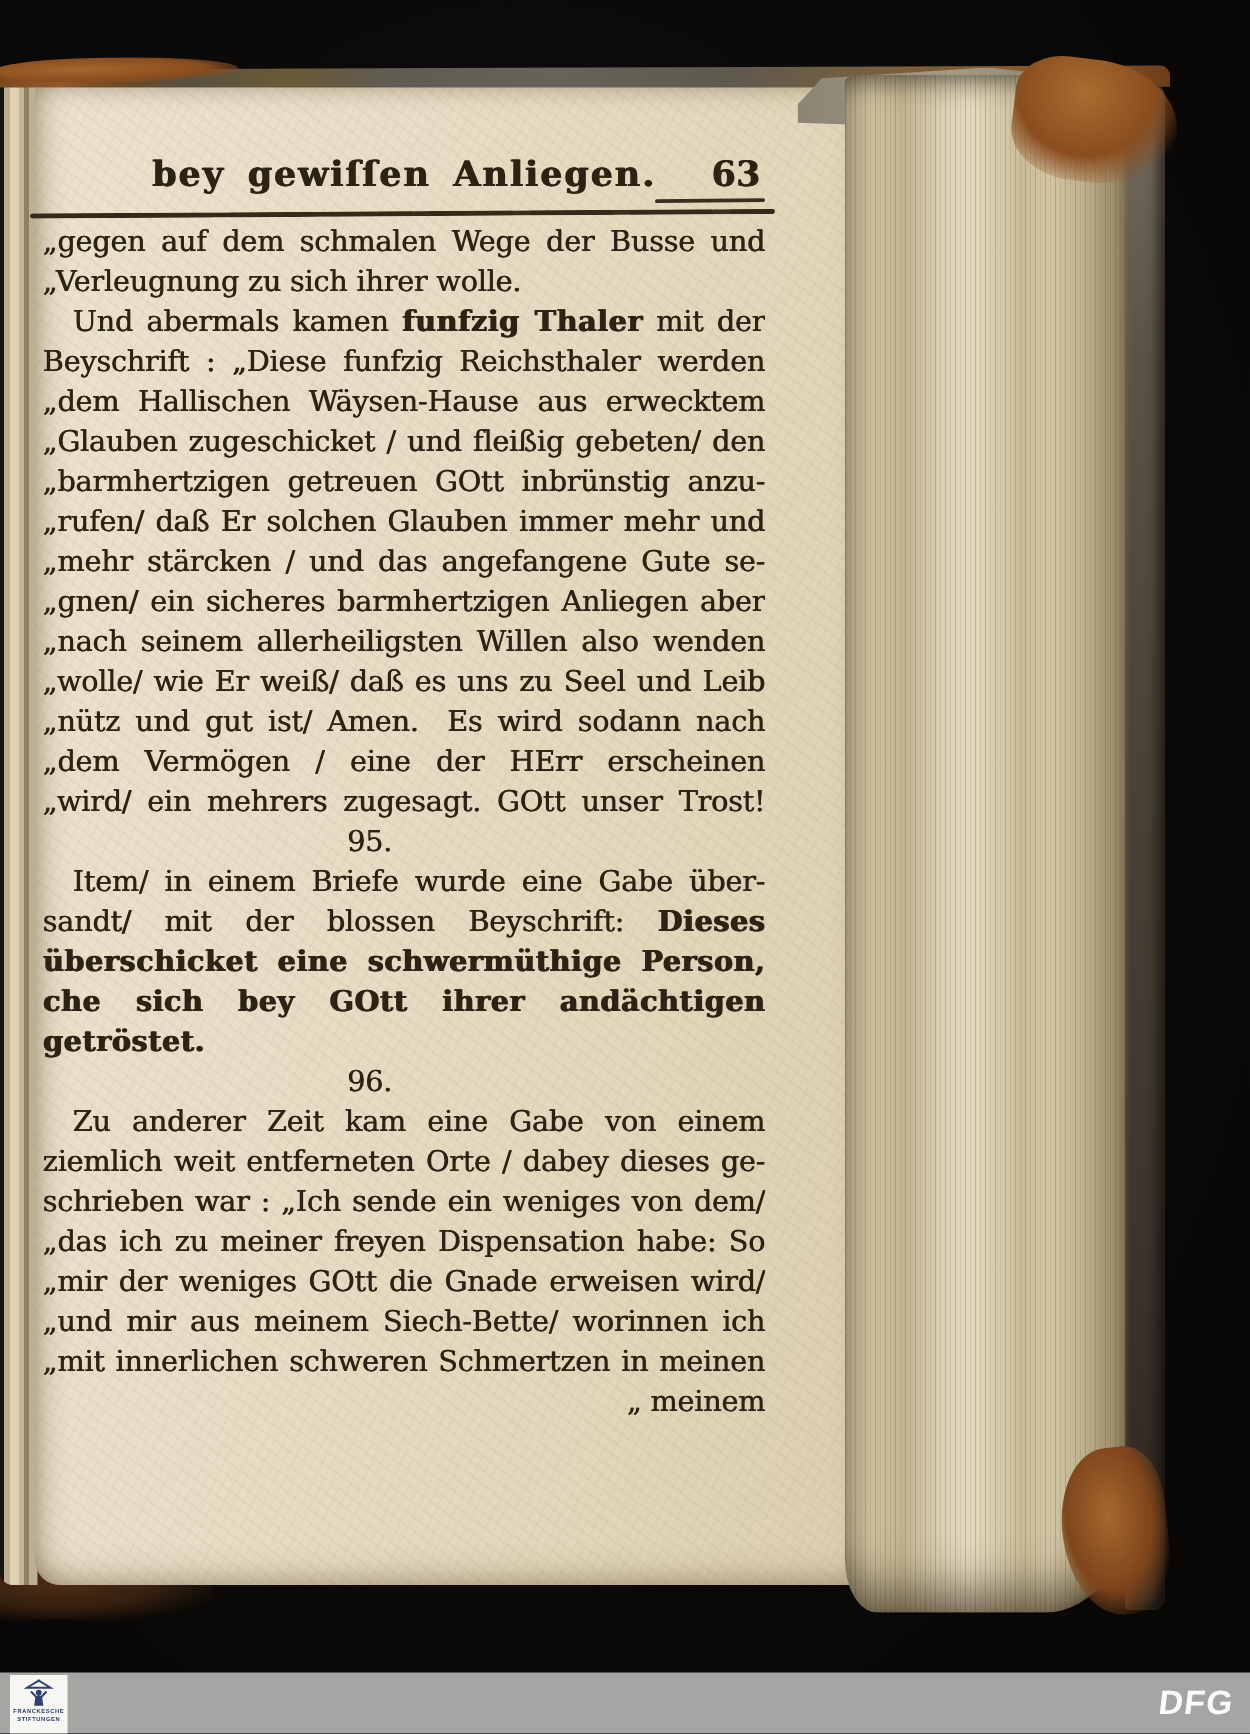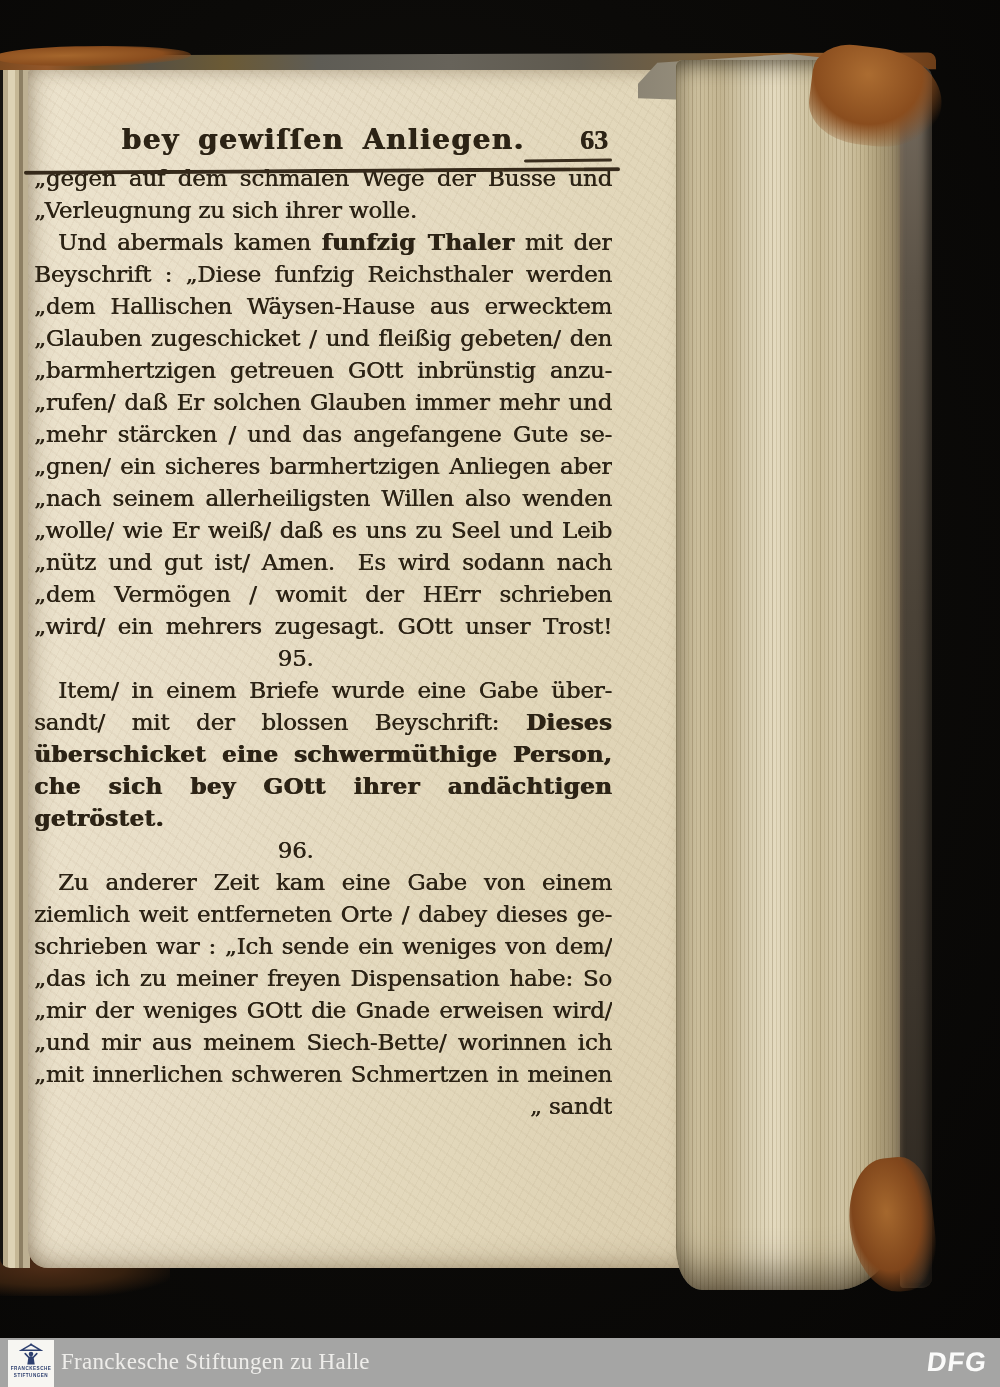--- a/index.html
+++ b/index.html
@@ -80,34 +80,33 @@
   
   .text-col{position:absolute;left:34px;top:120px;width:578px;color:#2c2315;}
   .header-row{position:relative;height:40px;line-height:40px;text-align:center;}
   .running-title{
     font-size:28px;font-weight:bold;letter-spacing:1.5px;word-spacing:7px;
     text-shadow:.8px 0 0 currentColor;
   }
   .pageno{
     position:absolute;right:4px;top:0;font-size:28px;font-weight:bold;
     text-shadow:.6px 0 0 currentColor;
-    font-family:Liberation Serif, serif;
   }
   .rule-short{
     position:absolute;top:39px;right:0;width:88px;height:3px;background:#3a2e1e;
     border-radius:2px;transform:rotate(-.6deg);
   }
   .rule-main{
     position:absolute;top:49px;left:-10px;width:596px;height:4px;border-radius:2px;
     background:
       repeating-linear-gradient(90deg,#35291a 0 66px, rgba(53,41,26,.12) 66px 80px),
       linear-gradient(90deg,#2f2516,#41341f);
     transform:rotate(-.35deg);
   }
-  .text-flow{margin-top:2px;}
+  .text-flow{margin-top:18px;}
   .line{
     height:32px;line-height:32px;font-size:23px;letter-spacing:-.2px;
     text-shadow:.45px 0 0 currentColor;overflow:hidden;
   }
   .a-j{text-align:justify;text-align-last:justify;}
   .a-l{text-align:left;text-align-last:left;}
   .a-c{text-align:center;text-align-last:center;padding-right:55px;}
   .a-r{text-align:right;text-align-last:right;}
   .ind{text-indent:24px;}
   .seg-b{font-weight:bold;letter-spacing:.4px;text-shadow:.9px 0 0 currentColor;}
@@ -161,50 +160,49 @@
         <div class="line a-j"><span>Beyschrift : „Diese funfzig Reichsthaler werden</span></div>
         <div class="line a-j"><span>„dem Hallischen Wäysen-Hause aus erwecktem</span></div>
         <div class="line a-j"><span>„Glauben zugeschicket / und fleißig gebeten/ den</span></div>
         <div class="line a-j"><span>„barmhertzigen getreuen GOtt inbrünstig anzu-</span></div>
         <div class="line a-j"><span>„rufen/ daß Er solchen Glauben immer mehr und</span></div>
         <div class="line a-j"><span>„mehr stärcken / und das angefangene Gute se-</span></div>
         <div class="line a-j"><span>„gnen/ ein sicheres barmhertzigen Anliegen aber</span></div>
         <div class="line a-j"><span>„nach seinem allerheiligsten Willen also wenden</span></div>
         <div class="line a-j"><span>„wolle/ wie Er weiß/ daß es uns zu Seel und Leib</span></div>
         <div class="line a-j"><span>„nütz und gut ist/ Amen. Es wird sodann nach</span></div>
-        <div class="line a-j"><span>„dem Vermögen / womit der HErr schrieben</span></div>
+        <div class="line a-j"><span>„dem Vermögen / eine der HErr erscheinen</span></div>
         <div class="line a-j"><span>„wird/ ein mehrers zugesagt. GOtt unser Trost!</span></div>
         <div class="line a-c"><span>95.</span></div>
         <div class="line a-j ind"><span>Item/ in einem Briefe wurde eine Gabe über-</span></div>
         <div class="line a-j"><span>sandt/ mit der blossen Beyschrift: </span><span class="seg-b">Dieses wenige</span></div>
         <div class="line a-j"><span class="seg-b">überschicket eine schwermüthige Person, wel-</span></div>
         <div class="line a-j"><span class="seg-b">che sich bey GOtt ihrer andächtigen Fürbitte</span></div>
         <div class="line a-l"><span class="seg-b">getröstet.</span></div>
         <div class="line a-c"><span>96.</span></div>
         <div class="line a-j ind"><span>Zu anderer Zeit kam eine Gabe von einem</span></div>
         <div class="line a-j"><span>ziemlich weit entferneten Orte / dabey dieses ge-</span></div>
         <div class="line a-j"><span>schrieben war : „Ich sende ein weniges von dem/</span></div>
         <div class="line a-j"><span>„das ich zu meiner freyen Dispensation habe: So</span></div>
         <div class="line a-j"><span>„mir der weniges GOtt die Gnade erweisen wird/</span></div>
         <div class="line a-j"><span>„und mir aus meinem Siech-Bette/ worinnen ich</span></div>
         <div class="line a-j"><span>„mit innerlichen schweren Schmertzen in meinen</span></div>
-        <div class="line a-r"><span>„ sandt</span></div>
+        <div class="line a-r"><span>„ meinem</span></div>
       </div>
   </div>
 
   <div class="footer">
     <div class="logo-box">
       <svg width="24" height="22" viewBox="0 0 24 22">
         <circle cx="12" cy="1.6" r="1.1" fill="#2e4070"></circle>
         <path d="M12 1.5 L21.5 7.2 L2.5 7.2 Z" fill="none" stroke="#2e4070" stroke-width="1.5"></path>
         <circle cx="12" cy="11" r="2.3" fill="#2e4070"></circle>
         <path d="M9.6 14.2 L6.2 10.6" stroke="#2e4070" stroke-width="1.6" stroke-linecap="round"></path>
         <path d="M14.4 14.2 L17.8 10.6" stroke="#2e4070" stroke-width="1.6" stroke-linecap="round"></path>
         <path d="M8.3 21.5 L9.4 14 L12 13 L14.6 14 L15.7 21.5 Z" fill="#2e4070"></path>
       </svg>
       <div class="logo-text">FRANCKESCHE</div>
       <div class="logo-text">STIFTUNGEN</div>
     </div>
-    <div class="inst-text">Franckesche Stiftungen zu Halle</div>
     <div class="dfg">DFG</div>
   </div>
 
 </div>
 
 </body></html>

